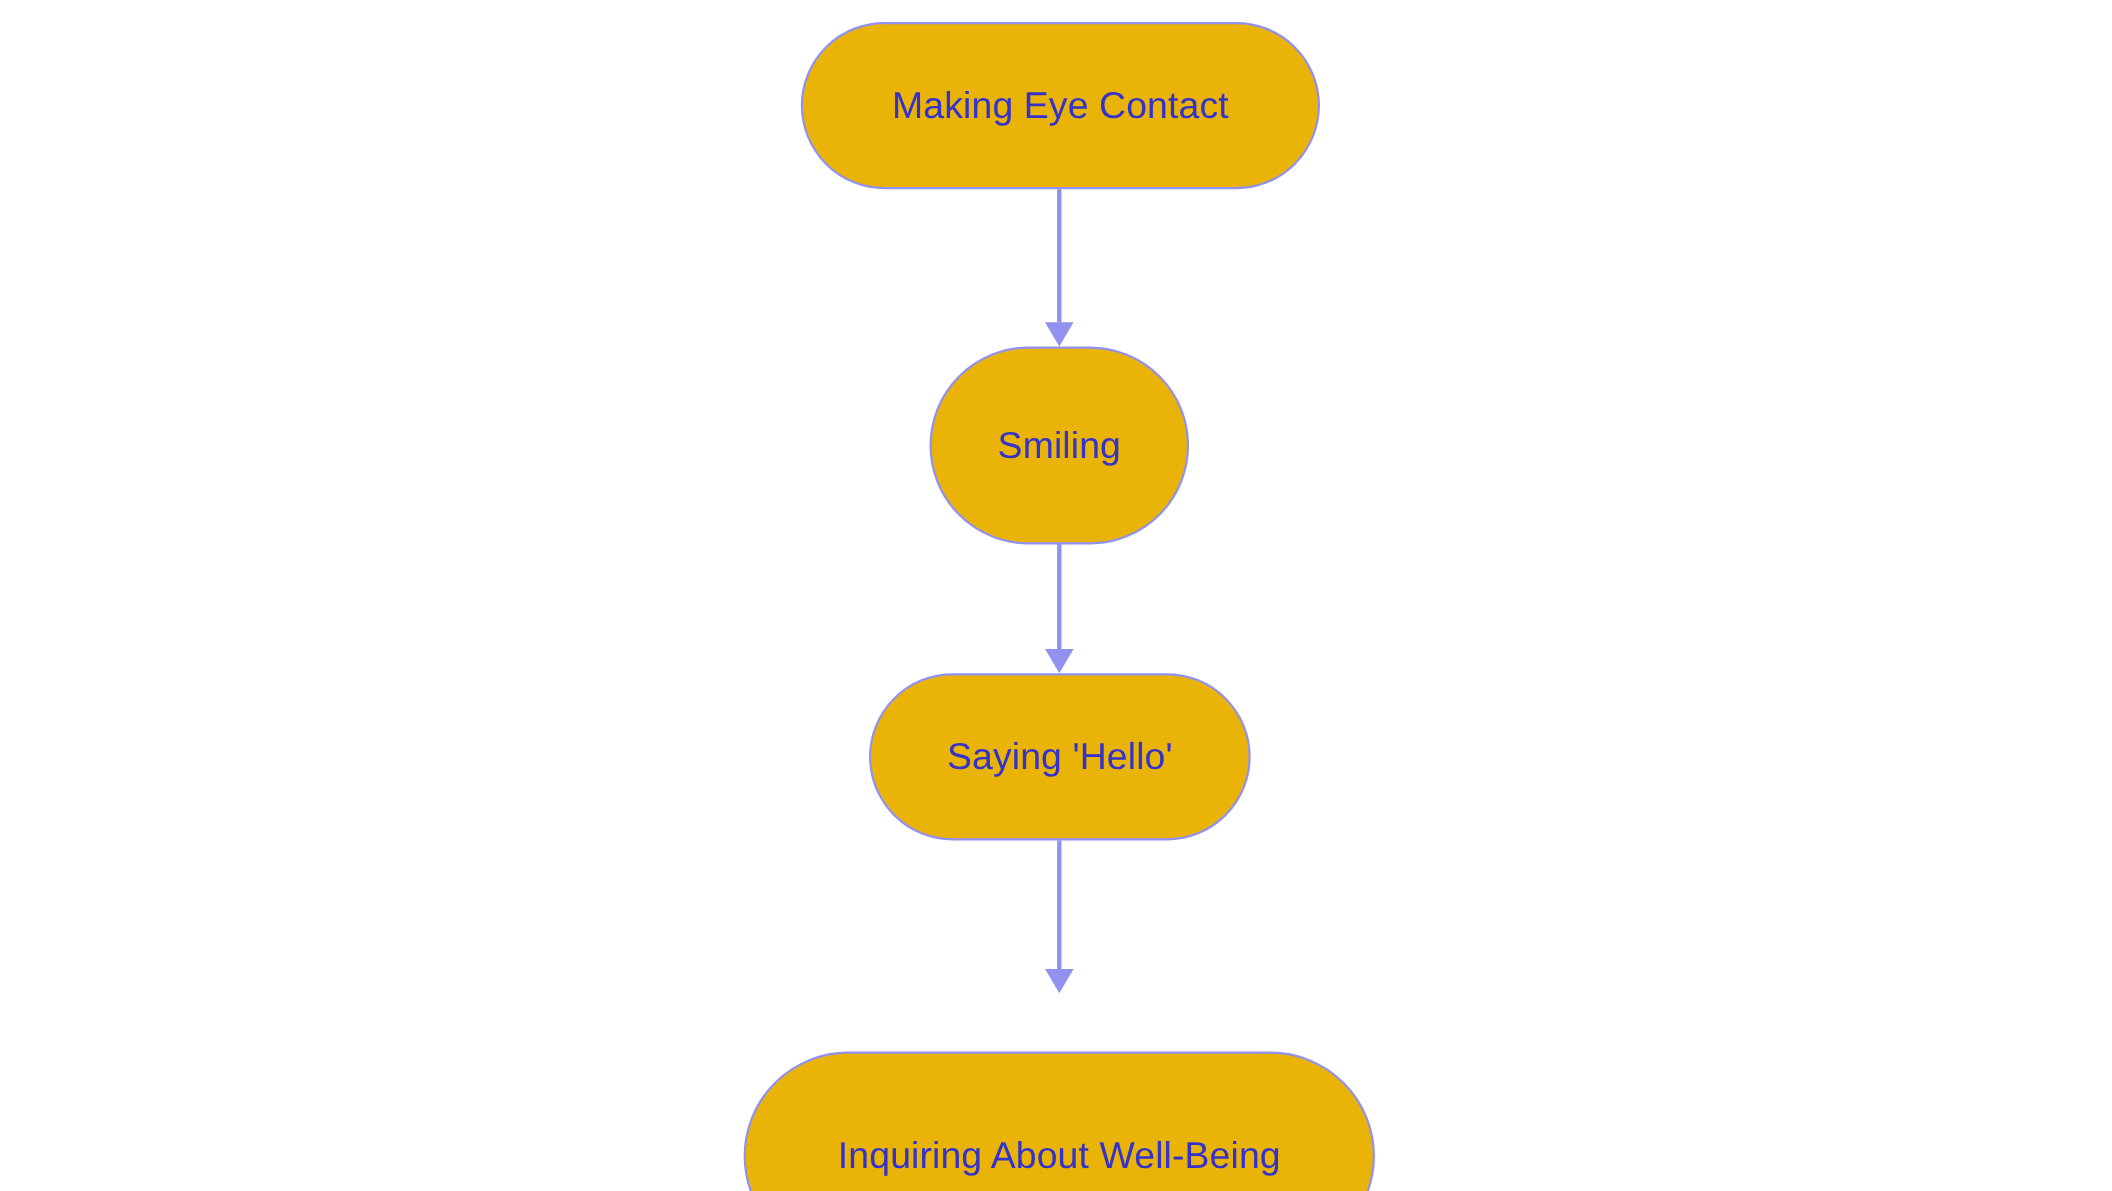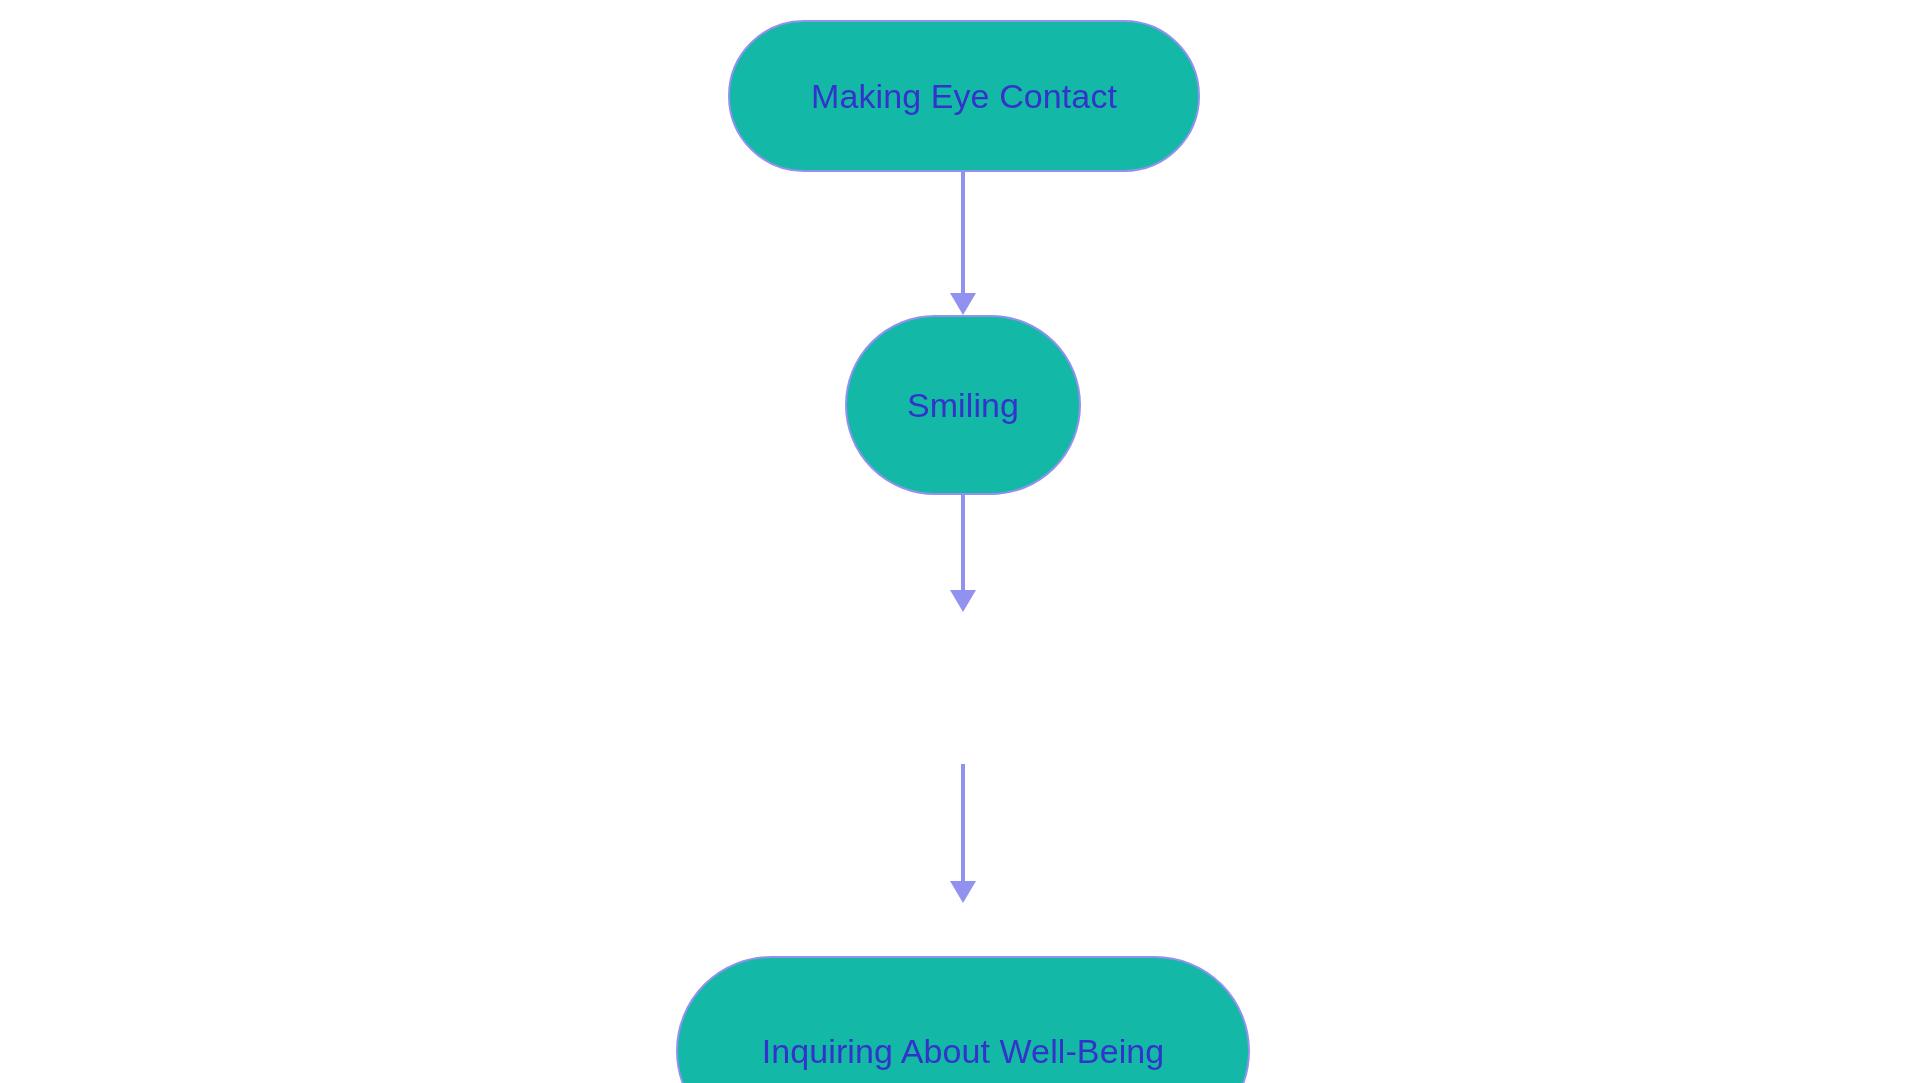--- a/index.html
+++ b/index.html
@@ -24,21 +24,21 @@
     top: 0;
     width: 1920px;
     height: 1083px;
   }
   .node {
     position: absolute;
     box-sizing: border-box;
     display: flex;
     align-items: center;
     justify-content: center;
-    background: #14b8a6;
+    background: #eab308;
     border: 2px solid #9191f0;
     border-radius: 999px;
     color: #3333cc;
     font-family: "Liberation Sans", sans-serif;
     font-size: 34px;
     font-weight: 400;
     line-height: 1;
     letter-spacing: 0.1px;
     white-space: nowrap;
     user-select: none;
@@ -93,19 +93,22 @@
     </div>
 
     <div class="node" style="left:728px; top:20px; width:472px; height:152px;">
       <span class="node-label">Making Eye Contact</span>
     </div>
 
     <div class="node" style="left:845px; top:315px; width:236px; height:180px;">
       <span class="node-label">Smiling</span>
     </div>
 
+    <div class="node" style="left:790px; top:612px; width:347px; height:152px;">
+      <span class="node-label">Saying 'Hello'</span>
+    </div>
 
     <div class="node" style="left:676px; top:956px; width:574px; height:190px;">
       <span class="node-label">Inquiring About Well-Being</span>
     </div>
 
   </div>
 </div>
 
 </body></html>

